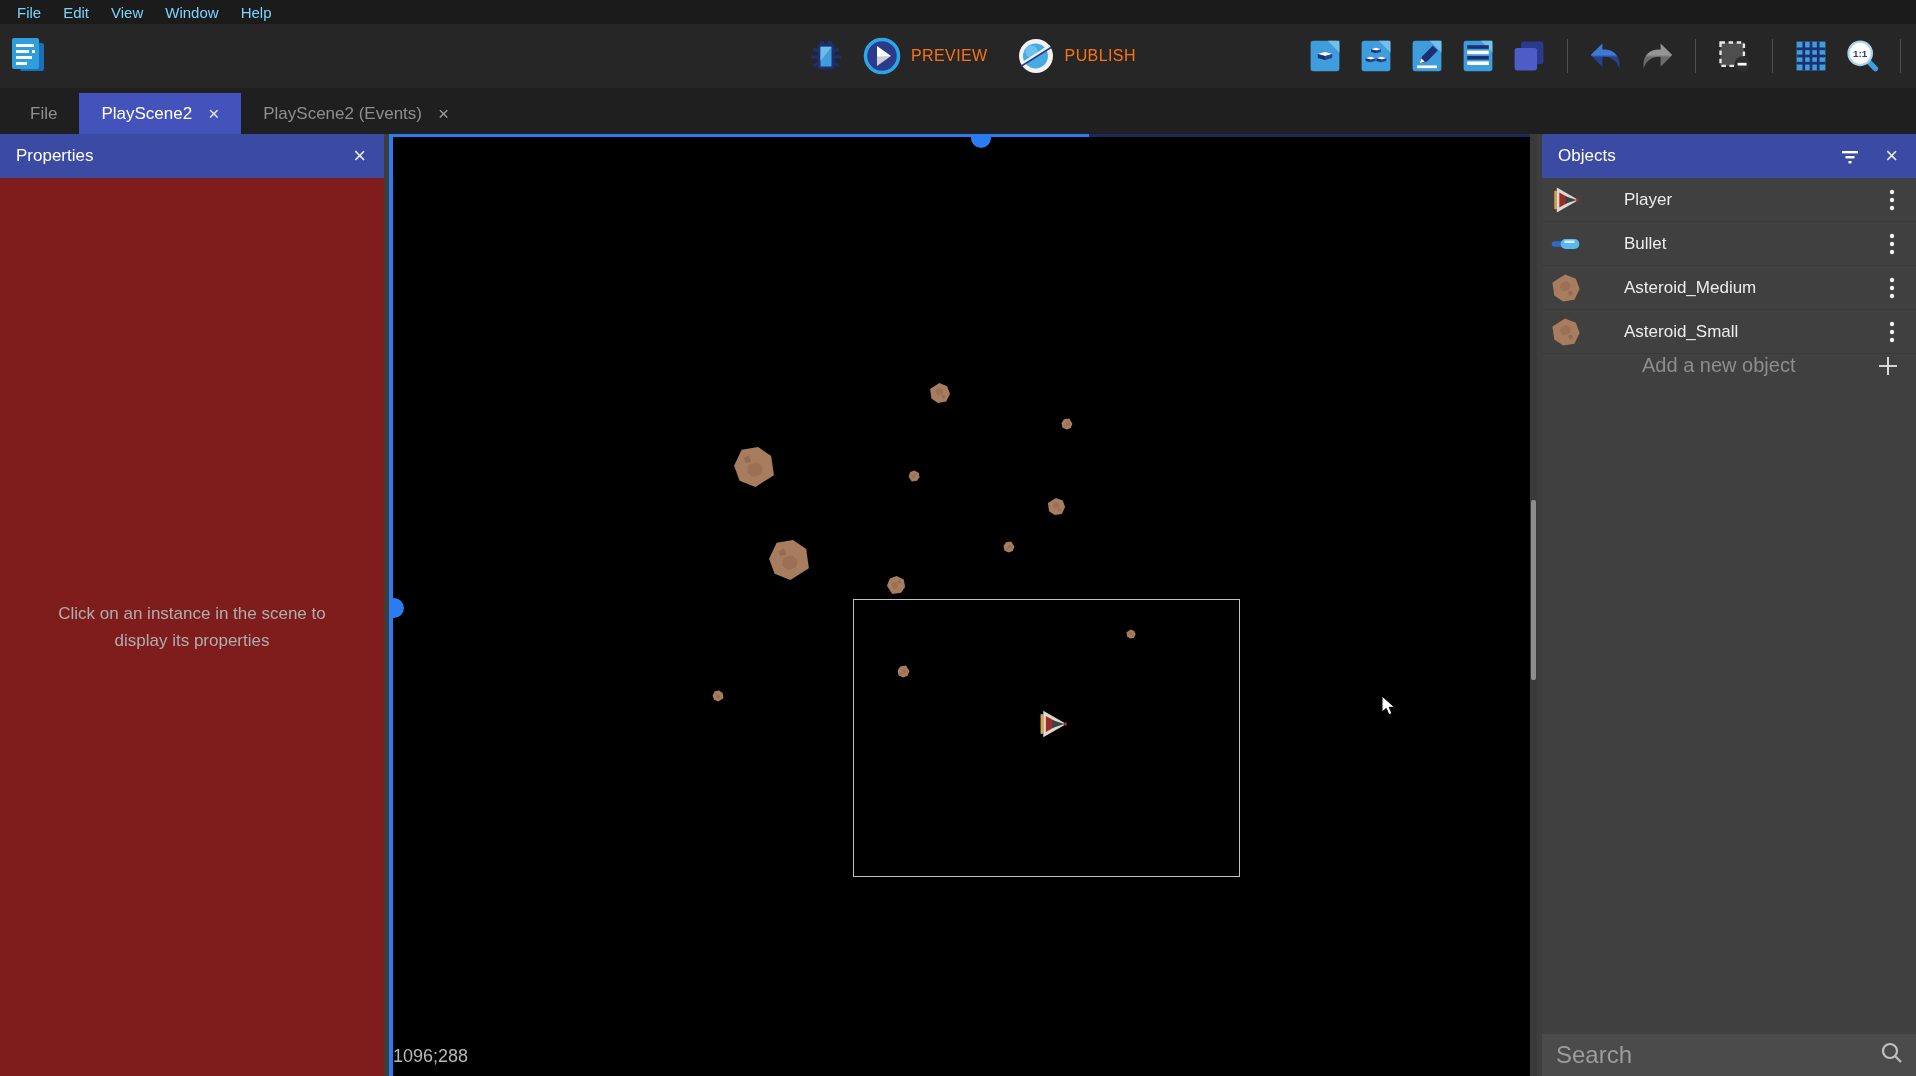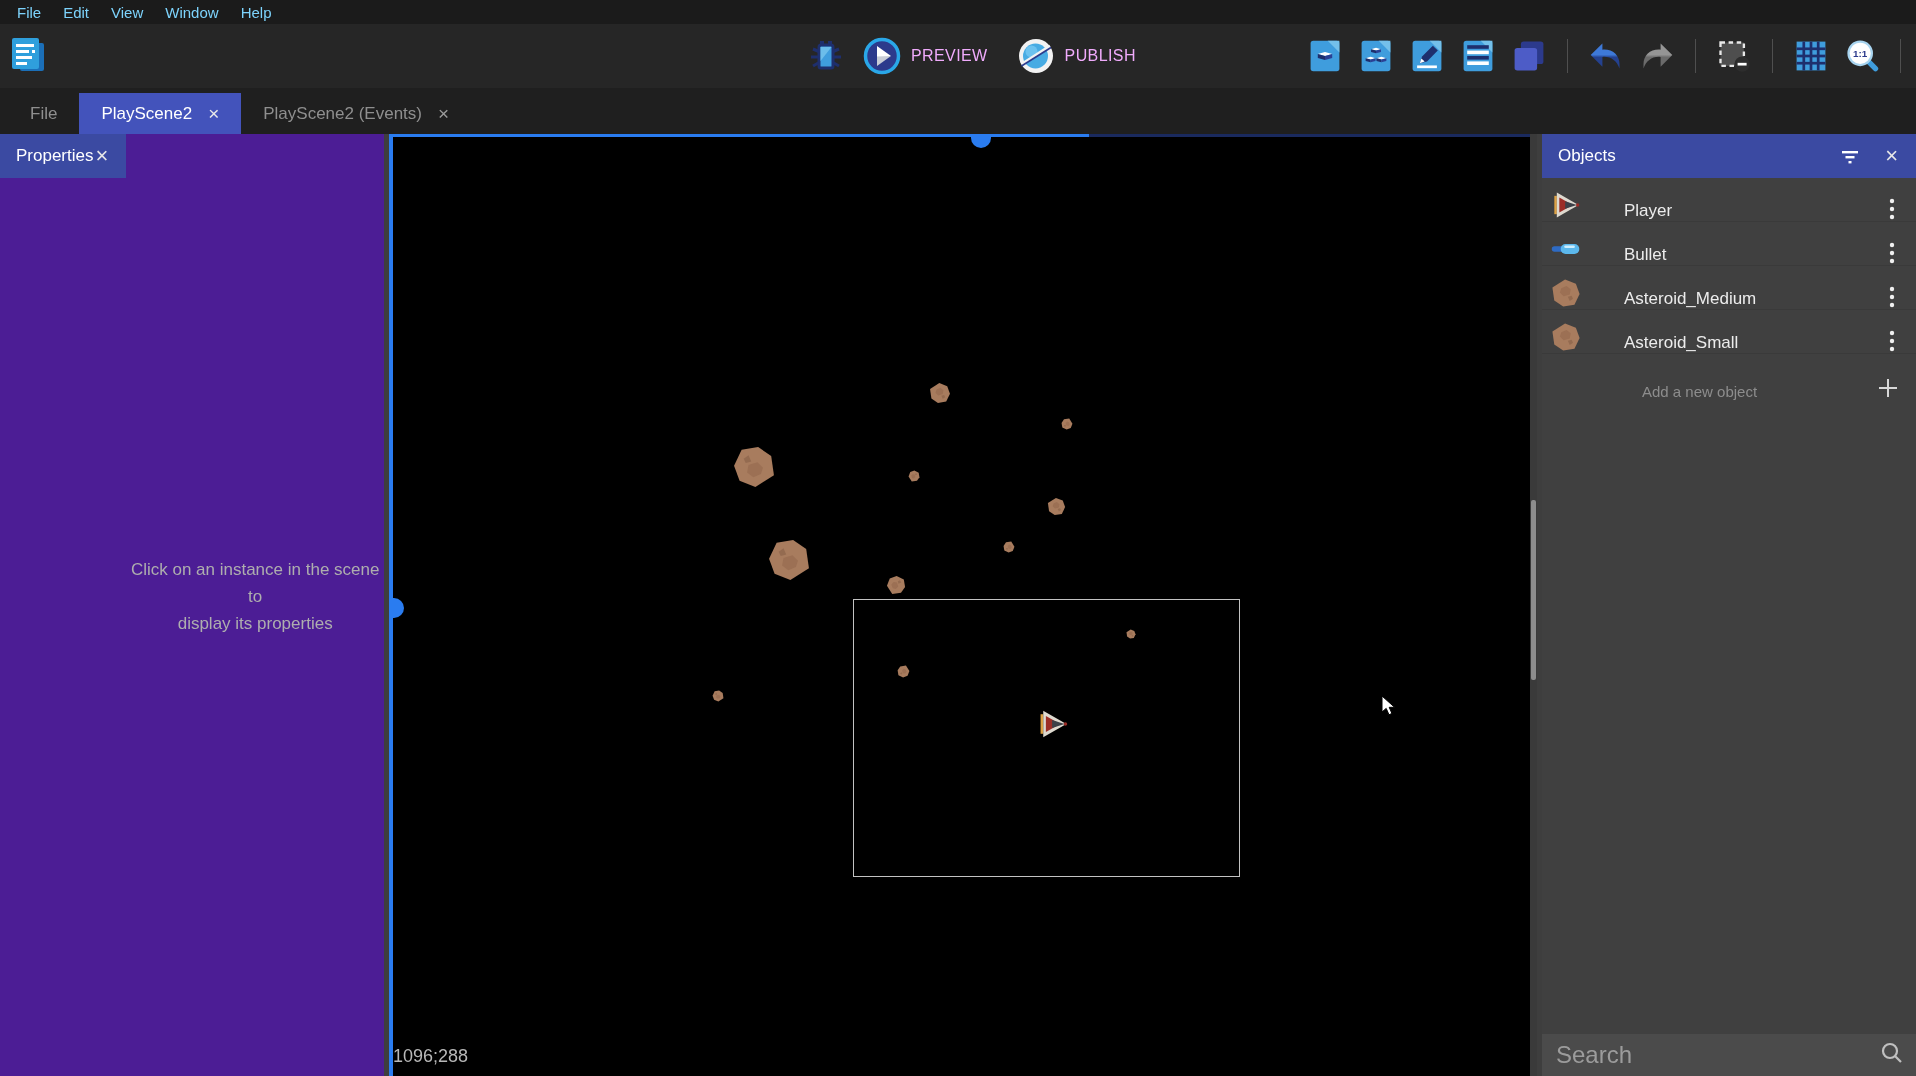--- a/index.html
+++ b/index.html
@@ -15,21 +15,21 @@
 
   
   .menubar { height:24px; background:#1b1b1b; display:flex; align-items:center; padding-left:6px; }
   .menu-item { color:#7dd3fc; font-size:15px; padding:0 11px; cursor:default; }
 
   
   .toolbar { height:64px; background:#262626; position:relative; }
   .toolbar-left { position:absolute; left:8px; top:12px; width:40px; height:40px; border:none; background:none; padding:0; }
   .toolbar-center { position:absolute; left:806px; top:0; height:64px; display:flex; align-items:center; }
   .tool-group-btn { display:flex; align-items:center; gap:9px; background:none; border:none; padding:0; }
-  .tool-label { color:#f0abfc; font-size:16px; letter-spacing:.4px; }
+  .tool-label { color:#f97316; font-size:16px; letter-spacing:.4px; }
   .debug-btn { background:none; border:none; padding:0; margin-right:16px; }
   .publish-gap { margin-left:28px; }
   .toolbar-right { position:absolute; left:1306px; top:0; height:64px; display:flex; align-items:center; gap:13px; }
   .tool-btn { width:38px; height:38px; display:flex; align-items:center; justify-content:center; background:none; border:none; padding:0; }
   .tool-btn svg, .toolbar-left svg, .debug-btn svg, .tool-group-btn svg { display:block; }
   .tool-sep { width:1px; height:34px; background:#4f4f4f; margin:0 6px; }
   .disabled { opacity:.95; }
 
   
   .tabbar { height:46px; background:#1f1f1f; display:flex; align-items:flex-end; padding-left:8px; }
@@ -41,45 +41,45 @@
   
   .main { display:flex; height:942px; }
   .splitter { width:5px; background:#3e3e3e; }
 
   .panel-header { height:44px; background:var(--header); display:flex; align-items:center; padding:0 16px; color:#fff; font-size:17px; flex:0 0 auto; }
   .panel-header .spacer { flex:1; }
   .panel-close { background:none; border:none; color:#e8e8e8; font-size:22px; line-height:1; padding:0 2px; }
   .filter-btn { background:none; border:none; padding:0; margin-right:22px; display:flex; }
 
   
-  .properties-panel { width:384px; background:#4c1d95; display:flex; }
+  .properties-panel { width:384px; background:#7f1d1d; display:flex; flex-direction:column; }
   .props-body { flex:1; }
   .props-message { margin-top:422px; text-align:center; color:#aeaeae; font-size:17px; line-height:27px; }
 
   
   .canvas { position:relative; width:1148px; background:#000; overflow:hidden; }
   .topline-bright { position:absolute; left:0; top:0; width:700px; height:3px; background:var(--selection); }
   .topline-dark { position:absolute; left:700px; right:0; top:0; height:3px; background:#1a2a5e; }
   .leftline { position:absolute; left:0; top:0; width:4px; height:100%; background:var(--selection); }
   .handle-top { position:absolute; left:582px; top:3px; width:20px; height:11px; border-radius:0 0 10px 10px; background:var(--selection); }
   .handle-left { position:absolute; left:4px; top:464px; width:11px; height:20px; border-radius:0 10px 10px 0; background:var(--selection); }
   .camera-rect { position:absolute; border:1px solid #c2c2c2; }
   .instance { position:absolute; }
   .coords { position:absolute; left:4px; top:912px; color:#b8b8b8; font-size:18px; }
   .scroll-track { position:absolute; right:0; top:0; width:7px; height:100%; background:#3a3a3a; }
   .scroll-thumb { position:absolute; right:1px; top:366px; width:5px; height:180px; background:#8d8d8d; border-radius:2px; }
   .mouse-cursor { position:absolute; }
 
   
   .objects-panel { width:374px; background:#404040; display:flex; flex-direction:column; }
-  .obj-row { height:44px; display:flex; align-items:flex-end; padding:0 14px 0 8px; border-bottom:1px solid #3a3a3a; flex:0 0 auto; }
+  .obj-row { height:44px; display:flex; align-items:center; padding:0 14px 0 8px; border-bottom:1px solid #3a3a3a; flex:0 0 auto; }
   .obj-icon { width:32px; height:32px; display:flex; align-items:center; justify-content:center; }
   .obj-label { color:#ececec; font-size:17px; margin-left:42px; flex:1; }
   .kebab-btn { background:none; border:none; padding:0 6px; display:flex; }
-  .add-row { height:46px; display:flex; align-items:flex-end; color:#8d8d8d; font-size:15px; padding:0 16px 0 100px; flex:0 0 auto; }
+  .add-row { height:46px; display:flex; align-items:flex-start; color:#8d8d8d; font-size:20px; padding:0 16px 0 100px; flex:0 0 auto; }
   .add-plus { margin-left:auto; background:none; border:none; padding:0; display:flex; }
   .obj-filler { flex:1; }
   .search-bar { height:42px; background:#4b4b4b; display:flex; align-items:center; padding:0 12px; flex:0 0 auto; }
   .search-input { background:transparent; border:none; outline:none; color:#dddddd; font-size:24px; flex:1; font-family:"Liberation Sans", sans-serif; }
   .search-input::placeholder { color:#9c9c9c; }
 </style>
 </head>
 <body>
 
 <div class="menubar" id="menubar">

